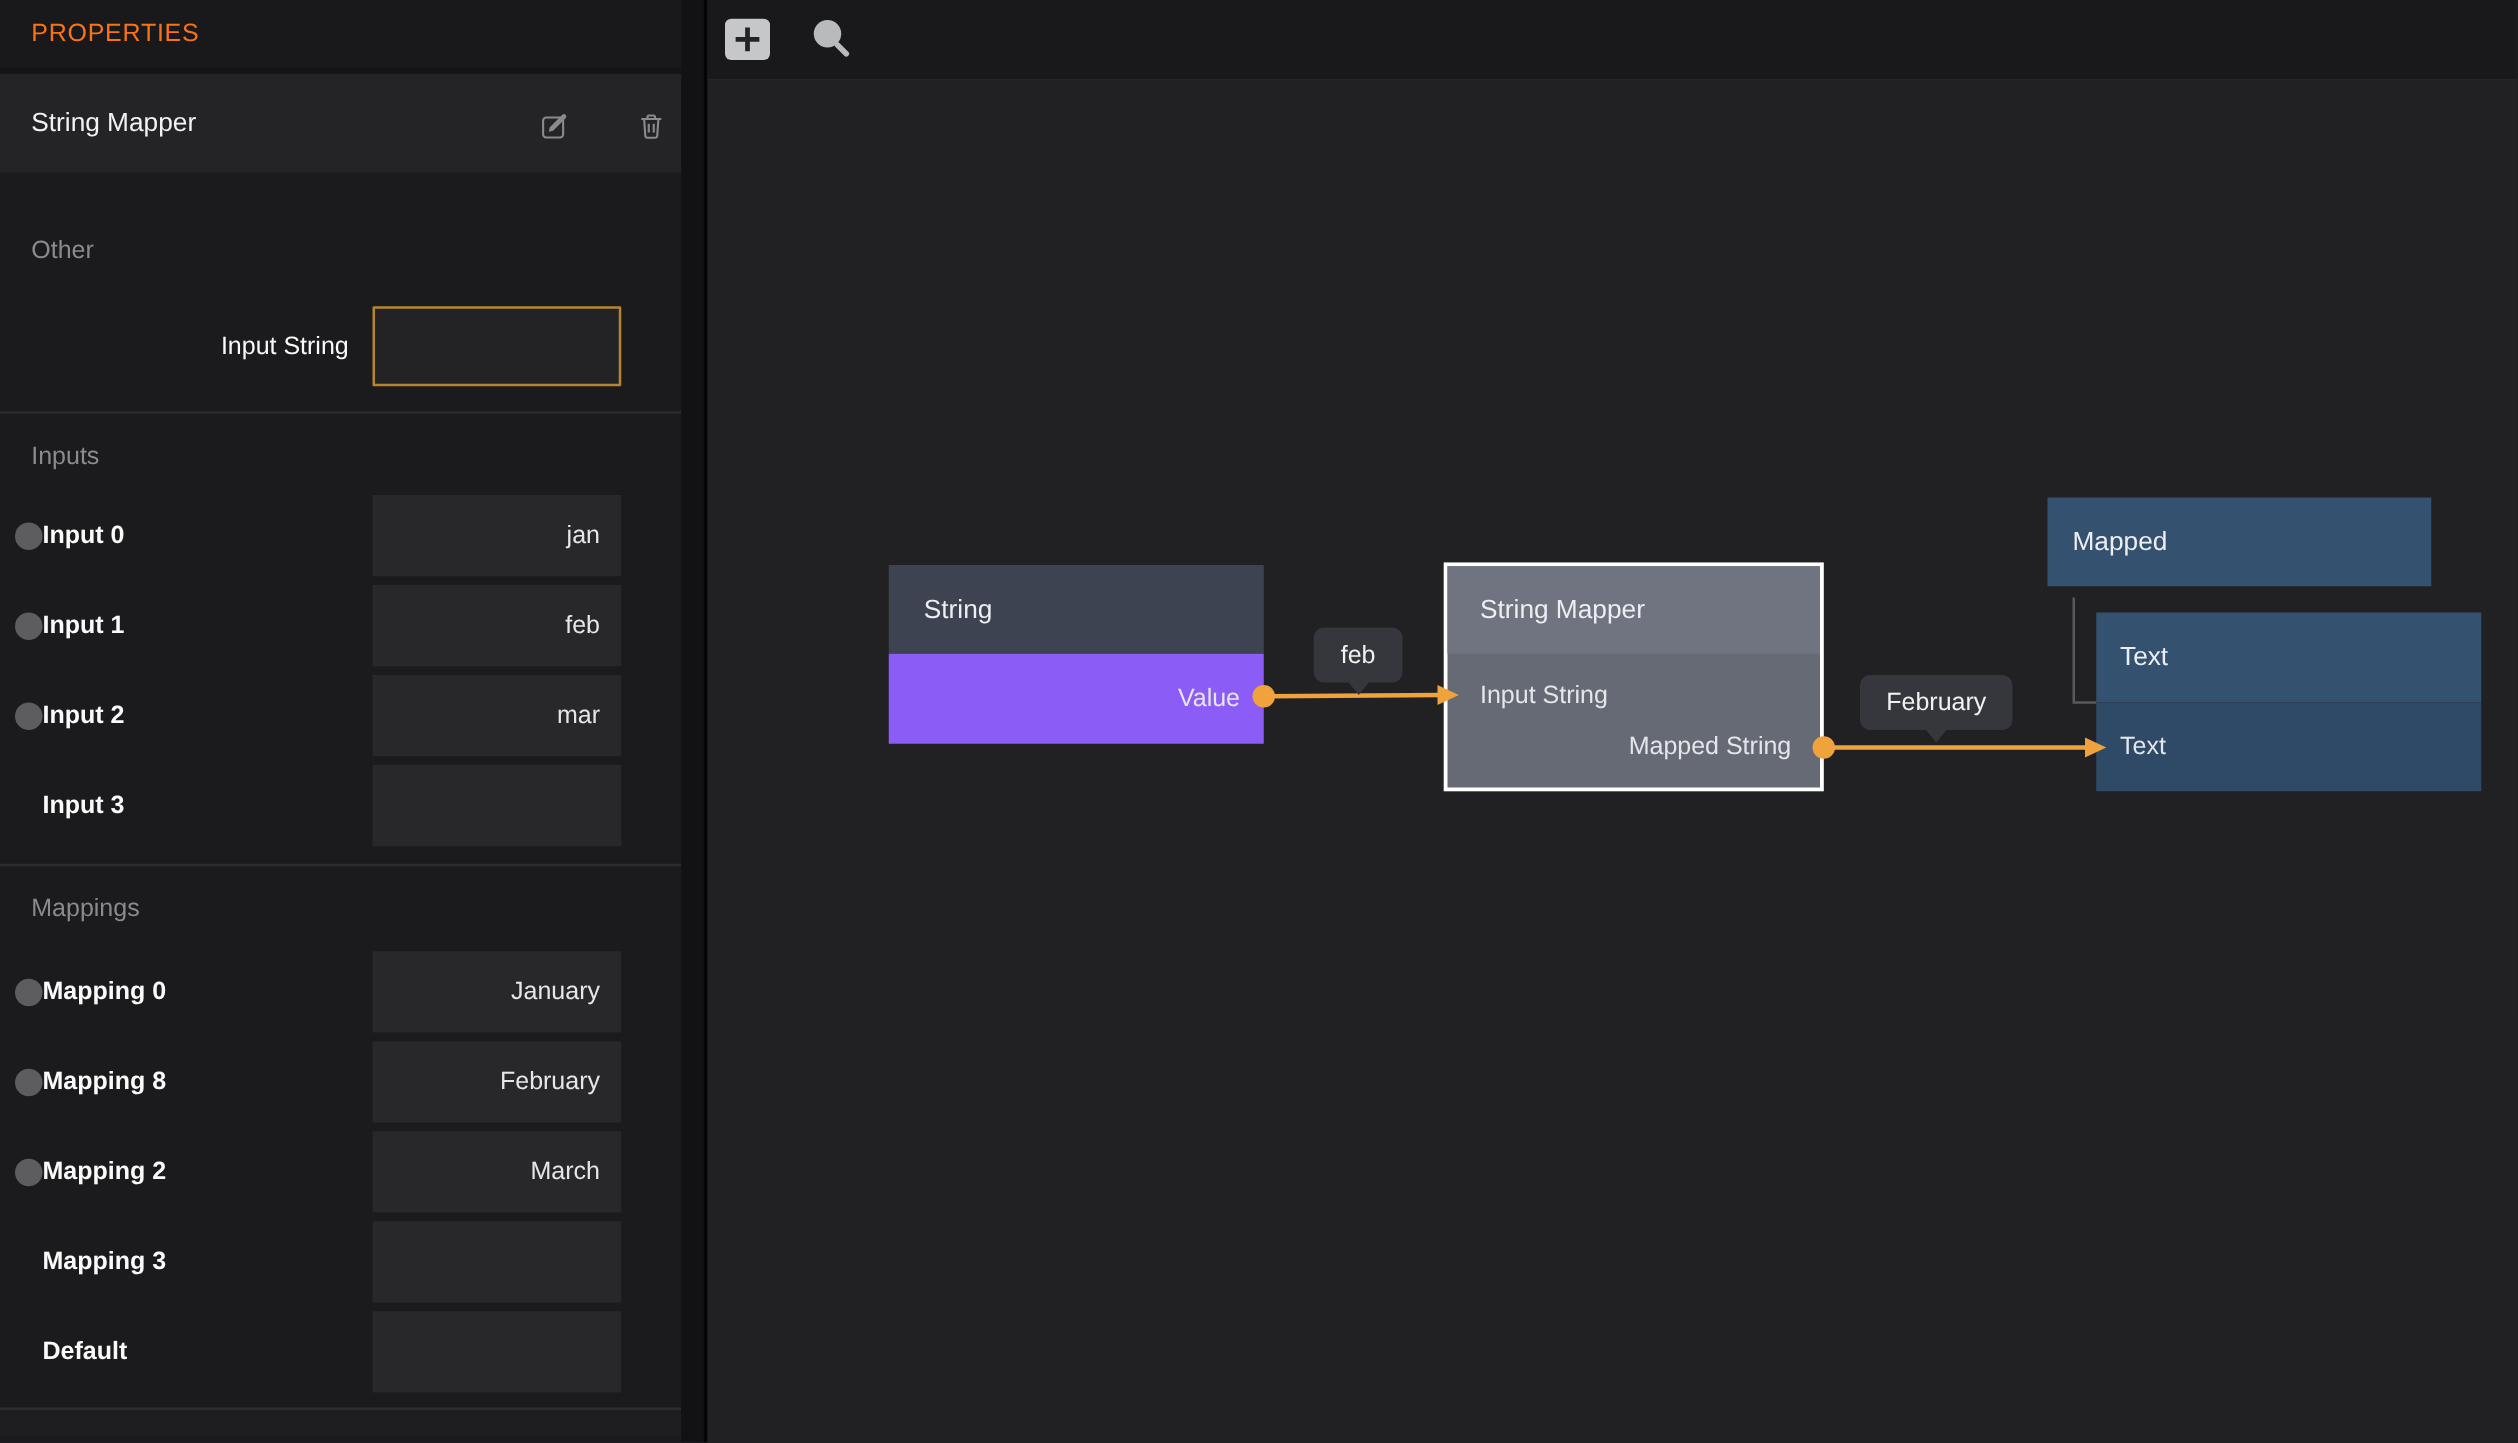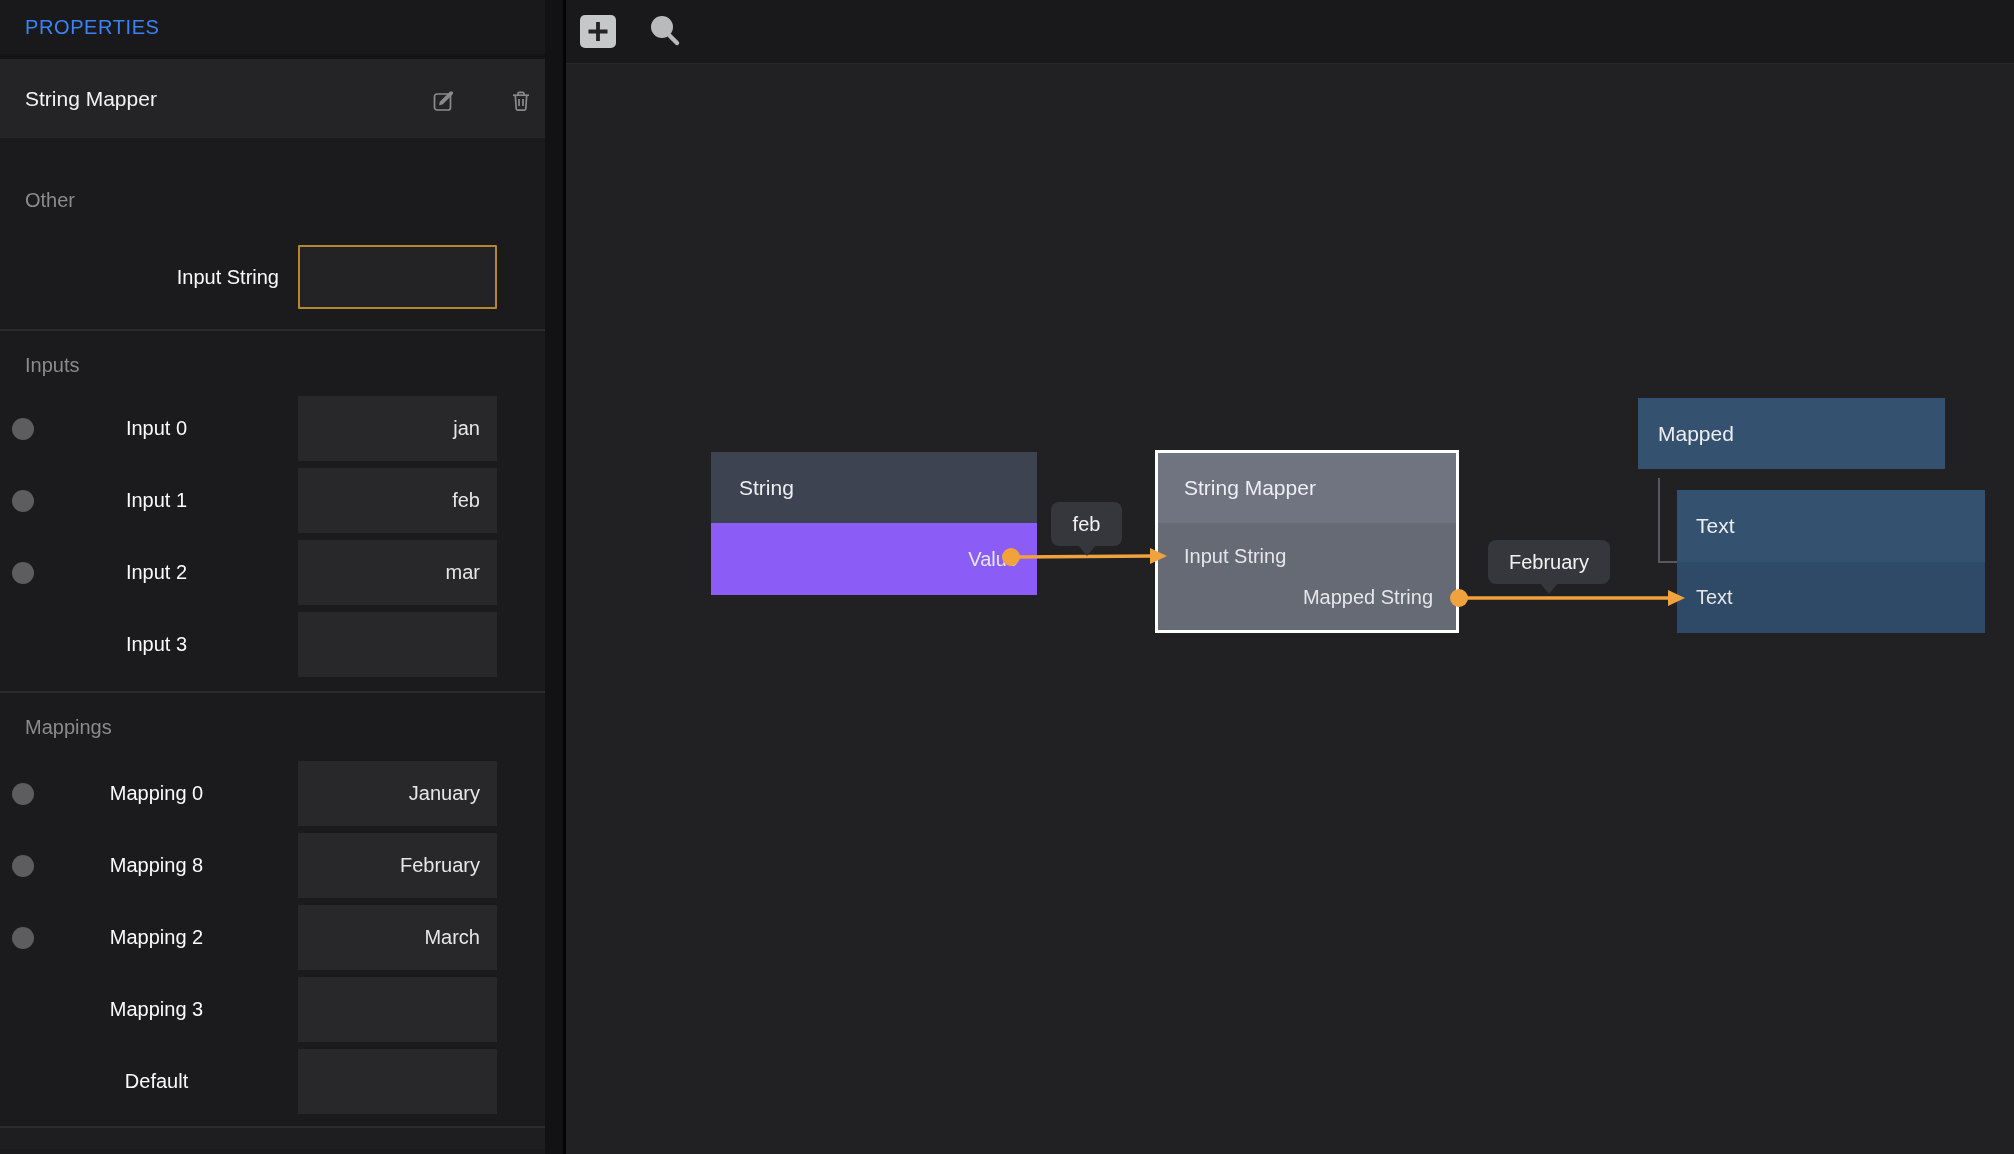--- a/index.html
+++ b/index.html
@@ -12,21 +12,21 @@
 
   
   .sidebar { position:absolute; left:0; top:0; width:566px; height:1154px; background:#1b1b1d; }
   .sidebar-inner { position:absolute; left:0; top:0; width:545px; height:100%; }
   .scroll-gutter { position:absolute; top:0; right:3px; width:18px; height:100%; background:#121214; }
   .sidebar-edge { position:absolute; top:0; right:0; width:3px; height:100%; background:#040405; }
 
   .props-header {
     height:59px; background:#19191b; border-bottom:5px solid #141416;
     display:flex; align-items:center; padding-left:25px;
-    font-size:20px; letter-spacing:.6px; color:#3b82f6;
+    font-size:20px; letter-spacing:.6px; color:#f97316;
   }
   .selected-row { position:relative; height:79px; background:#242427; display:flex; align-items:center; padding-left:25px; }
   .selected-title { font-size:21px; color:#f2f2f3; }
   .icon-btn { position:absolute; top:28px; width:28px; height:28px; color:#8a8a8c; display:flex; align-items:center; justify-content:center; }
   .icon-btn.edit { left:430px; }
   .icon-btn.trash { left:507px; }
   .icon-btn svg { width:24px; height:24px; }
 
   .section-label { padding-left:25px; font-size:20px; line-height:24px; color:#8b8b8d; }
   .divider { height:2px; background:#2c2c2f; }
@@ -43,41 +43,41 @@
 
   .sec-inputs { padding-top:22px; }
   .sec-inputs .rows { margin-top:19px; margin-bottom:14px; }
   .sec-mappings { padding-top:22px; }
   .sec-mappings .rows { margin-top:22px; margin-bottom:12px; }
 
   .field-row { display:flex; align-items:center; height:65px; margin-bottom:7px; }
   .field-row:last-child { margin-bottom:0; }
   .bullet { width:22px; height:22px; border-radius:50%; background:#5d5d60; margin-left:12px; flex:none; }
   .bullet.hidden { visibility:hidden; }
-  .field-row .row-label { flex:1; text-align:center; padding-right:19px; font-size:20px; color:#fafafa; }
+  .field-row .row-label { flex:1; text-align:left; padding-right:19px; font-size:20px; color:#fafafa;font-weight:bold; }
   .field-box {
     width:199px; height:65px; margin-right:48px;
     background:#28282a; border:none; outline:none;
     color:#e6e6e8; font-size:20px; padding:0 17px;text-align:right;
   }
   .sidebar-footer { height:21px; background:#1e1e20; }
 
   
   .canvas { position:absolute; left:566px; top:0; width:1448px; height:1154px; background:#212124; }
   .canvas-toolbar {
     position:absolute; left:0; top:0; width:100%; height:64px; background:#19191b;
     border-bottom:1px solid #262628; display:flex; align-items:center; padding-left:12px; gap:27px; z-index:8;
   }
   .tb-btn { width:40px; height:40px; display:flex; align-items:center; justify-content:center; }
 
   .node { position:absolute; z-index:1; }
   .node-header { display:flex; align-items:center; font-size:21px; color:#eceef2; }
   .port-label { font-size:20px; color:#e4e6ea; }
 
-  .node-string { left:145px; top:452px; width:326px; height:143px; }
+  .node-string { left:145px; top:452px; width:300px; height:143px; }
   .node-string .node-header { height:71px; background:#3d4351; padding-left:28px; }
   .node-string .node-body { height:72px; background:#8b5cf6; display:flex; align-items:center; justify-content:flex-end; padding-right:19px; }
 
   .node-string-mapper {
     left:589px; top:450px; width:304px; height:183px;
     border:3px solid #ffffff; background:#656a75; z-index:2;
   }
   .node-string-mapper .node-header { height:70px; background:#6f7480; padding-left:26px; }
   .sm-input-label  { position:absolute; left:26px; top:91px; line-height:24px; }
   .sm-output-label { position:absolute; right:23px; top:132px; line-height:24px; }

